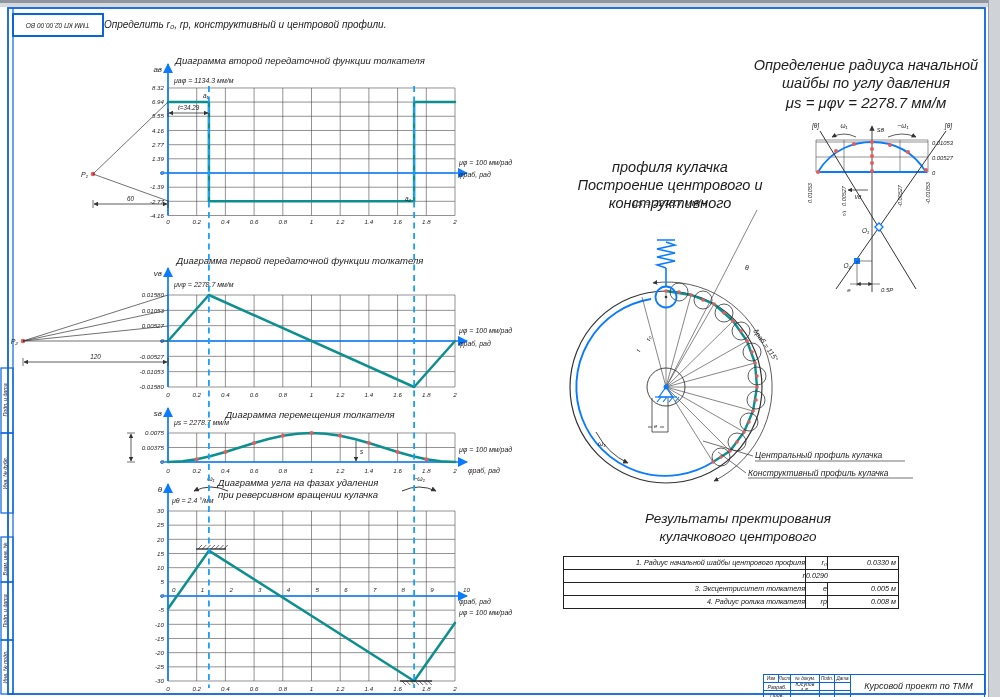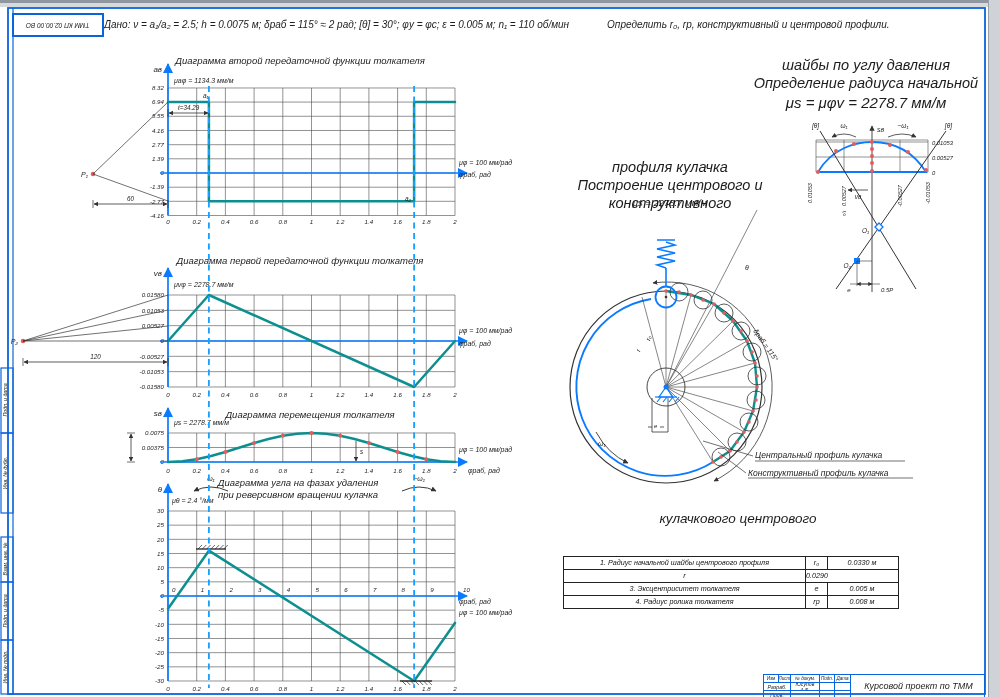--- a/index.html
+++ b/index.html
@@ -13,53 +13,53 @@
   .docbox span{display:block;transform:rotate(180deg);font-size:6.5px;font-style:italic;color:#1c1c1c;white-space:nowrap;}
   .hdr{left:104px;top:15px;width:878px;height:18px;font-size:10px;font-style:italic;color:#1c1c1c;display:flex;gap:38px;white-space:nowrap;align-items:center;}
   .sect{color:#1c1c1c;text-align:center;font-style:italic;}
   .sect .l{display:block;}
   .tb, .tb div{box-sizing:border-box;}
   .tb{left:763px;top:645px;width:222px;height:49px;border:1.6px solid #0a64dc;font-style:italic;color:#1c1c1c;margin-top:29px;}
   .tbcell{position:absolute;border-right:1px solid #0a64dc;border-bottom:1px solid #0a64dc;overflow:hidden;font-size:4.6px;display:flex;align-items:center;justify-content:center;text-align:center;}
   .rt{left:563px;top:556px;width:334px;border:1.2px solid #222;font-style:italic;color:#111;}
   .rt .row{display:grid;grid-template-columns:242px 22px 68px;border-bottom:1px solid #222;}
   .rt .row:last-child{border-bottom:none;}
-  .rt .c{border-right:1px solid #222;font-size:7.2px;text-align:center;line-height:12px;height:12px;white-space:nowrap;overflow:hidden;}
+  .rt .c{border-right:1px solid #222;font-size:7.2px;text-align:right;line-height:12px;height:12px;white-space:nowrap;overflow:hidden;}
   .rt .c:last-child{border-right:none;}
 </style>
 </head>
 <body>
 
 <div class="sheet">
   <div class="abs strip-top1"></div>
   <div class="abs strip-top2"></div>
   <div class="abs strip-right"></div>
 
   <div class="abs hdr">
-    <span>Дано:  ν = a₁/a₂ = 2.5;   h = 0.0075 м;   δраб = 115° ≈ 2 рад;   [θ] = 30°;   φу = φс;   ε = 0.005 м;   n₁ = 110 об/мин</span>
     <span>Определить r₀, rр, конструктивный и центровой профили.</span>
   </div>
 
   <div class="abs docbox">
     <span>ТММ КП 02.00.00 ВО</span>
   </div>
 
   <div class="abs sect" style="left:735px;top:56px;width:262px;font-size:14.5px;line-height:1.25;">
+    <span class="l">Определение радиуса начальной</span>
     <span class="l">шайбы по углу давления</span>
-    <span class="l">Определение радиуса начальной</span>
   </div>
   <div class="abs sect" style="left:735px;top:94px;width:262px;font-size:15px;">μs = μφv = 2278.7 мм/м</div>
 
   <div class="abs sect" style="left:515px;top:158px;width:310px;font-size:14.5px;line-height:1.25;">
     <span class="l">профиля кулачка</span>
     <span class="l">Построение центрового и конструктивного</span>
   </div>
   <div class="abs sect" style="left:515px;top:197px;width:310px;font-size:9.5px;">μs = 2278.7 мм/м</div>
 
   <div class="abs sect" style="left:578px;top:510px;width:320px;font-size:13.5px;line-height:1.3;">
+    <span class="l">Результаты пректирования</span>
     <span class="l">кулачкового центрового</span>
   </div>
 
   <div class="abs rt">
     <div class="row">
       <div class="c">1. Радиус начальной шайбы центрового профиля</div>
       <div class="c">r₀</div>
       <div class="c">0.0330 м</div>
     </div>
     <div class="row">

